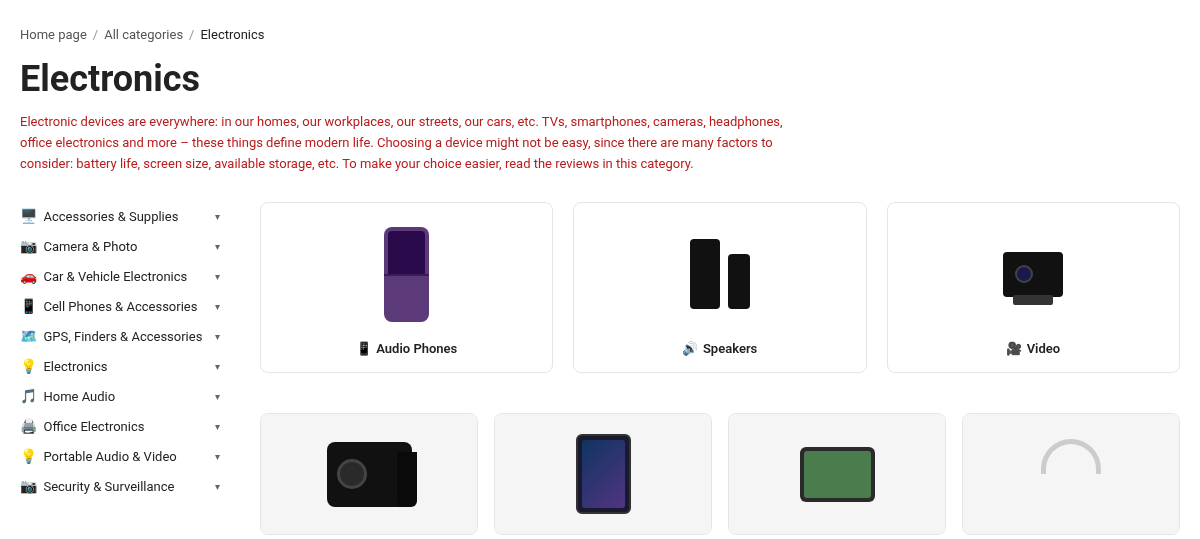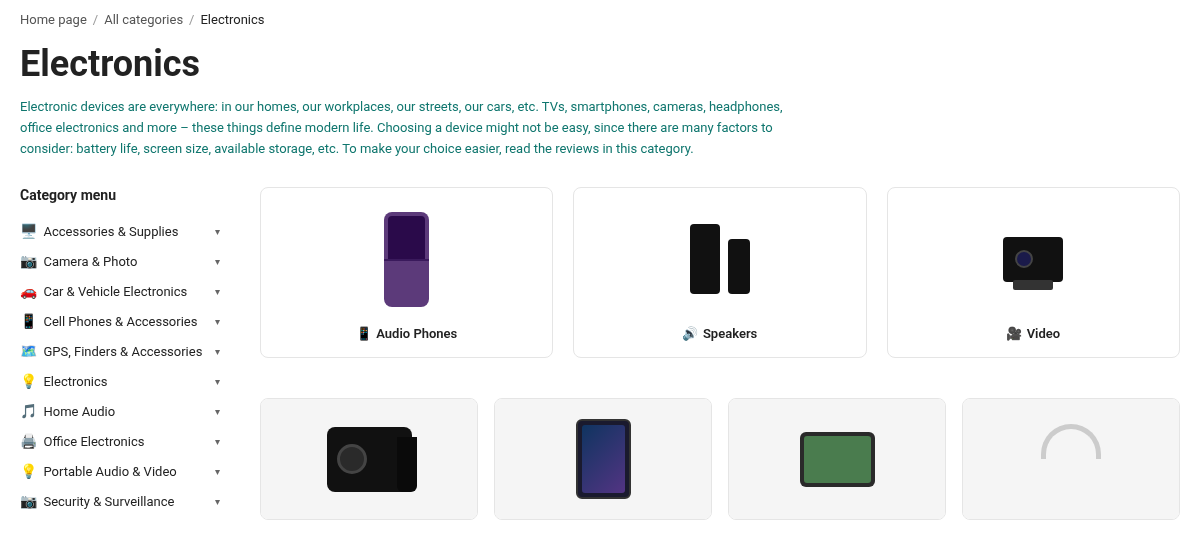--- a/index.html
+++ b/index.html
@@ -1,28 +1,28 @@
 <!DOCTYPE html>
 <html><head>
   <meta charset="utf-8">
   <style>
     * { box-sizing: border-box; margin: 0; padding: 0; }
     body { font-family: -apple-system, BlinkMacSystemFont, 'Segoe UI', Roboto, sans-serif; background: #fff; color: #222; font-size: 14px; }
 
     .page-wrapper { max-width: 1200px; margin: 0 auto; padding: 0 20px; }
 
     
-    .breadcrumb { display: flex; align-items: center; gap: 6px; padding: 12px 0 16px; color: #555; font-size: 13px; }
+    .breadcrumb { display: flex; align-items: center; gap: 6px; padding: 27px 0 16px; color: #555; font-size: 13px; }
     .breadcrumb a { color: #555; text-decoration: none; }
     .breadcrumb-sep { color: #999; }
     .breadcrumb-current { color: #222; }
 
     
     .page-title { font-size: 36px; font-weight: 700; margin-bottom: 12px; }
-    .page-description { font-size: 13px; color: #0f766e; line-height: 1.6; max-width: 780px; margin-bottom: 28px; }
+    .page-description { font-size: 13px; color: #b91c1c; line-height: 1.6; max-width: 780px; margin-bottom: 28px; }
 
     
     .main-layout { display: flex; gap: 40px; align-items: flex-start; }
 
     
     .sidebar { width: 200px; flex-shrink: 0; }
     .sidebar-title { font-size: 14px; font-weight: 700; margin-bottom: 14px; }
     .category-item { margin-bottom: 2px; }
     .category-row { display: flex; align-items: center; gap: 6px; padding: 6px 0; cursor: pointer; font-size: 13px; color: #222; }
     .category-icon { font-size: 14px; }
@@ -89,21 +89,20 @@
     <span class="breadcrumb-sep">/</span>
     <span class="breadcrumb-current">Electronics</span>
   </nav>
 
   <h1 class="page-title">Electronics</h1>
   <p class="page-description">Electronic devices are everywhere: in our homes, our workplaces, our streets, our cars, etc. TVs, smartphones, cameras, headphones, office electronics and more – these things define modern life. Choosing a device might not be easy, since there are many factors to consider: battery life, screen size, available storage, etc. To make your choice easier, read the reviews in this category.</p>
 
   <div class="main-layout">
 
     <aside class="sidebar">
-      <div class="sidebar-title">Category menu</div>
 
       <div class="category-item">
         <div class="category-row">
           <span class="category-icon">🖥️</span>
           <span class="category-label">Accessories &amp; Supplies</span>
           <span class="category-chevron">▾</span>
         </div>
       </div>
 
       <div class="category-item">

